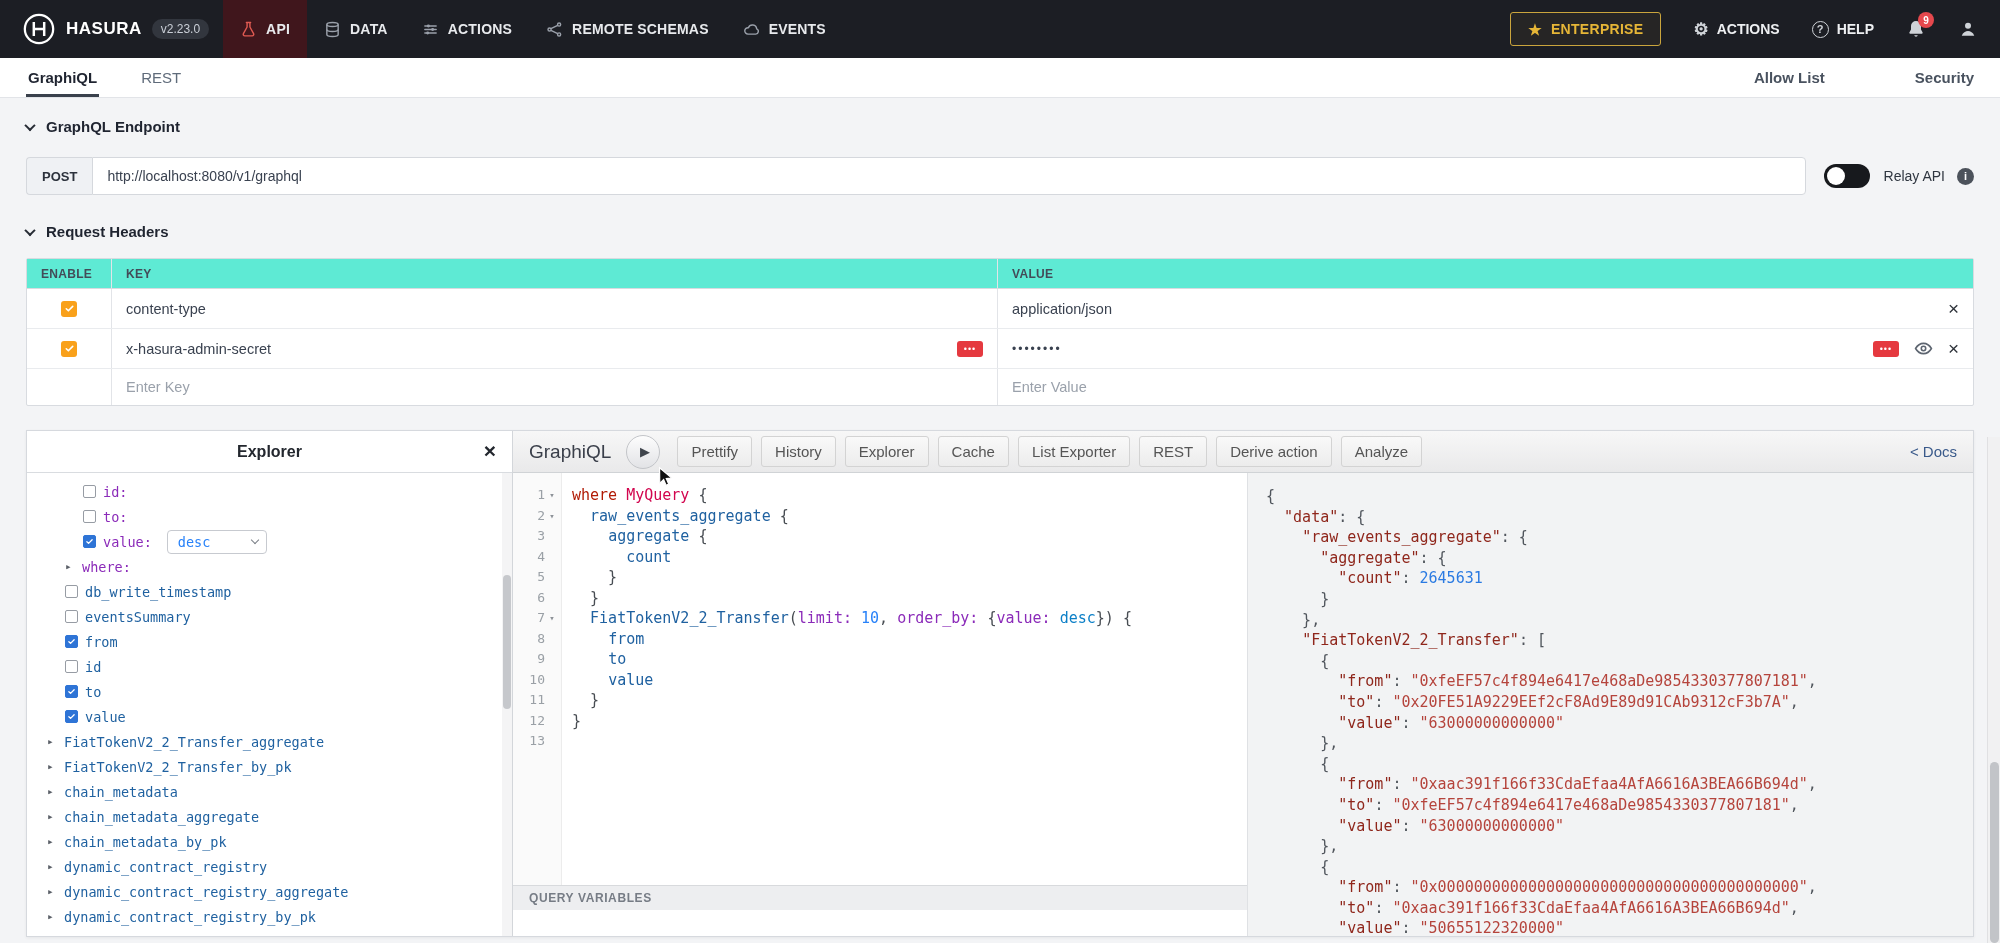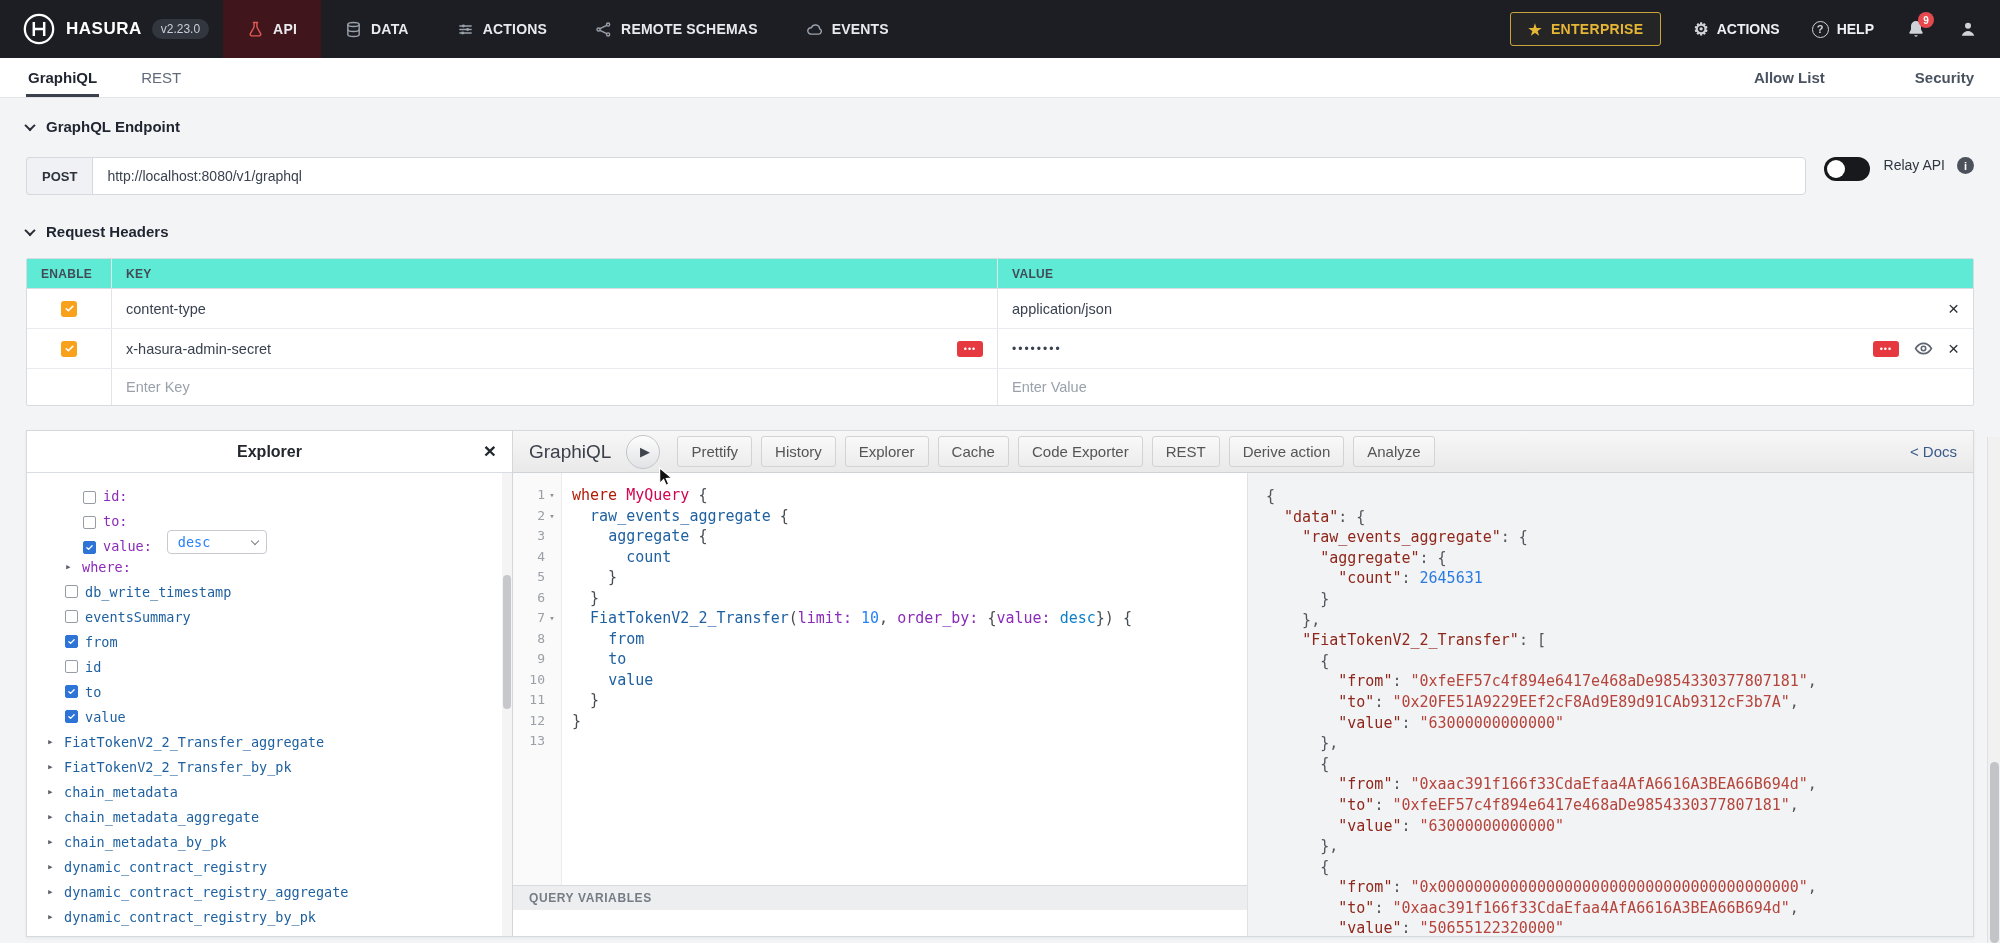--- a/index.html
+++ b/index.html
@@ -7,21 +7,21 @@
   body { font-family:"Liberation Sans", sans-serif; overflow:hidden; }
   .app { position:relative; width:2000px; height:943px; background:#f3f4f6; overflow:hidden; }
 
   
   .topnav { height:58px; background:#1c1e24; display:flex; align-items:center; padding:0 22px; color:#fff; }
   .brand { display:flex; align-items:center; cursor:pointer; }
   .logo { width:34px; height:34px; color:#fff; }
   .brand-name { font-weight:bold; font-size:17px; letter-spacing:.5px; margin-left:10px; color:#fff; }
   .version-badge { background:#32363e; color:#c9ced6; font-size:12px; border-radius:10px; padding:3px 9px; margin-left:10px; }
   .main-nav { display:flex; height:100%; margin-left:14px; }
-  .nav-item { display:flex; align-items:center; gap:9px; padding:0 24px; font-size:14px; font-weight:700; color:#e8eaed; cursor:pointer; letter-spacing:.2px; }
+  .nav-item { display:flex; align-items:center; gap:9px; padding:0 17px; font-size:14px; font-weight:700; color:#e8eaed; cursor:pointer; letter-spacing:.2px; }
   .nav-item .icn { width:17px; height:17px; color:#9ba1ab; display:inline-flex; }
   .nav-item .icn svg { width:100%; height:100%; }
   .nav-item.active { background:#40161c; }
   .nav-item.active .icn { color:#e05a52; }
   .nav-right { margin-left:auto; display:flex; align-items:center; gap:32px; }
   .enterprise-btn { display:flex; align-items:center; gap:9px; border:1px solid #caa53d; color:#e6b637; background:rgba(230,182,55,.05); font-weight:700; font-size:14px; padding:8px 17px; border-radius:3px; cursor:pointer; letter-spacing:.3px; }
   .star-glyph { font-size:15px; line-height:1; }
   .topnav-link { display:flex; align-items:center; gap:8px; font-size:14px; font-weight:700; color:#eef0f2; cursor:pointer; }
   .gear-glyph { font-size:17px; color:#cfd3d8; line-height:1; }
   .help-circ { width:17px; height:17px; border:1.6px solid #cfd3d8; border-radius:50%; color:#cfd3d8; font-size:11px; font-weight:700; display:flex; align-items:center; justify-content:center; }
@@ -35,21 +35,21 @@
   .tabrow { height:40px; background:#fff; border-bottom:1px solid #e2e4e8; display:flex; align-items:stretch; padding:0 26px; }
   .tabs { display:flex; gap:40px; }
   .tab { display:flex; align-items:center; font-size:15px; color:#5f6b7a; cursor:pointer; padding:0 2px; }
   .tab.active { color:#1f2430; font-weight:700; box-shadow:inset 0 -3px 0 #3a414c; }
   .tab-links { margin-left:auto; display:flex; gap:46px; }
   .tab-link { display:flex; align-items:center; font-size:15px; color:#49525f; font-weight:600; cursor:pointer;margin-left:44px; }
 
   
   .sec-title { display:flex; align-items:center; gap:12px; font-weight:700; font-size:15px; color:#1f2430; padding:20px 26px 0; }
   .chev { width:8px; height:8px; border-right:2px solid #272c35; border-bottom:2px solid #272c35; transform:rotate(45deg) translate(-1px,-1px); display:inline-block; cursor:pointer; }
-  .endpoint-row { margin:22px 26px 0; display:flex; height:38px; }
+  .endpoint-row { margin:22px 26px 0; display:flex; align-items:center; height:38px; }
   .method-box { border:1px solid #d5d8dd; border-right:none; background:#eff1f4; padding:0 15px; font-weight:700; font-size:13px; color:#2c323c; border-radius:4px 0 0 4px; height:38px; display:flex; align-items:center; }
   .url-input { flex:1; border:1px solid #d5d8dd; border-radius:0 4px 4px 0; height:38px; padding:0 14px; font-size:14px; color:#3a4250; background:#fff; outline:none; font-family:"Liberation Sans",sans-serif; }
   .toggle { width:46px; height:24px; border-radius:12px; background:#17191d; margin-left:18px; position:relative; cursor:pointer; flex:none; }
   .toggle .knob { position:absolute; left:3px; top:3px; width:18px; height:18px; border-radius:50%; background:#fff; }
   .relay-label { margin-left:14px; font-size:14px; color:#2f3640; }
   .info-dot { margin-left:12px; width:17px; height:17px; border-radius:50%; background:#4c525b; color:#fff; font-size:11px; font-weight:700; display:flex; align-items:center; justify-content:center; cursor:pointer; flex:none; }
 
   
   .hdr-table { margin:18px 26px 0; border:1px solid #d8dbe0; background:#fff; border-radius:2px; }
   .t-head, .t-row, .t-new { display:grid; grid-template-columns:84px 886px 1fr; align-items:stretch; }
@@ -73,21 +73,21 @@
   .t-new input::placeholder { color:#9aa1ab; }
   .t-new .c-key, .t-new .c-val { display:flex; align-items:center; }
 
   
   .gql-wrap { margin:24px 26px 0; height:507px; width:1948px; background:#fff; border:1px solid #d6d9de; box-shadow:0 1px 3px rgba(0,0,0,.06); display:flex; position:relative; }
   .explorer { width:486px; border-right:1px solid #d3d6da; display:flex; flex-direction:column; position:relative; flex:none; }
   .explorer-titlebar { height:42px; border-bottom:1px solid #d9dce0; display:flex; align-items:center; justify-content:center; position:relative; font-weight:700; font-size:16px; color:#23272e; flex:none; }
   .explorer-close { position:absolute; right:16px; top:8px; font-size:21px; color:#23272e; cursor:pointer; }
   .explorer-list { padding:6px 14px 0 12px; font-family:"DejaVu Sans Mono", monospace; font-size:13.5px; flex:1; overflow:hidden; }
   .x-item { height:25px; display:flex; align-items:center; gap:7px; }
-  .ind0 { padding-left:8px; } .ind1 { padding-left:26px; } .ind2 { padding-left:44px;align-items:flex-end; }
+  .ind0 { padding-left:8px; } .ind1 { padding-left:26px; } .ind2 { padding-left:44px; }
   .xcb { width:13px; height:13px; border-radius:2px; border:1px solid #979ca4; background:#fff; display:inline-flex; align-items:center; justify-content:center; cursor:pointer; flex:none; }
   .xcb.on { background:#2e74d6; border-color:#2e74d6; }
   .xcb svg { width:9px; height:9px; }
   .xarrow { color:#5b6068; font-size:11px; width:10px; cursor:pointer; flex:none; }
   .k-arg { color:#8b2bb9; cursor:pointer; }
   .k-field { color:#1f61a0; cursor:pointer; }
   .xsel { margin-left:8px; height:24px; min-width:100px; border:1px solid #c7cad0; border-radius:4px; background:#fff; display:inline-flex; align-items:center; justify-content:space-between; padding:0 8px 0 10px; color:#2882f9; cursor:pointer; gap:10px; }
   .xsel .sel-chev { width:6px; height:6px; border-right:1.6px solid #7a7f87; border-bottom:1.6px solid #7a7f87; transform:rotate(45deg); margin-top:-3px; }
   .explorer-sb { position:absolute; right:0; top:42px; bottom:0; width:10px; background:#f4f4f5; }
   .explorer-sb .thumb { position:absolute; left:1px; width:8px; top:102px; height:134px; background:#c6c8cc; border-radius:4px; }
@@ -413,21 +413,21 @@
 
     <div class="gql-main">
       <div class="gql-toolbar">
         <span class="gql-logo">GraphiQL</span>
         <button class="exec-btn">▶</button>
         <span id="toolbar-buttons" style="display:flex;gap:9px;">
             <button class="tb-btn">Prettify</button>
             <button class="tb-btn">History</button>
             <button class="tb-btn">Explorer</button>
             <button class="tb-btn">Cache</button>
-            <button class="tb-btn">Code Exporter</button>
+            <button class="tb-btn">List Exporter</button>
             <button class="tb-btn">REST</button>
             <button class="tb-btn">Derive action</button>
             <button class="tb-btn">Analyze</button>
           </span>
         <span class="docs-link">&lt; Docs</span>
       </div>
       <div class="gql-body">
         <div class="editor-pane">
           <div class="code-area">
             <div class="gutter-bg"></div>

